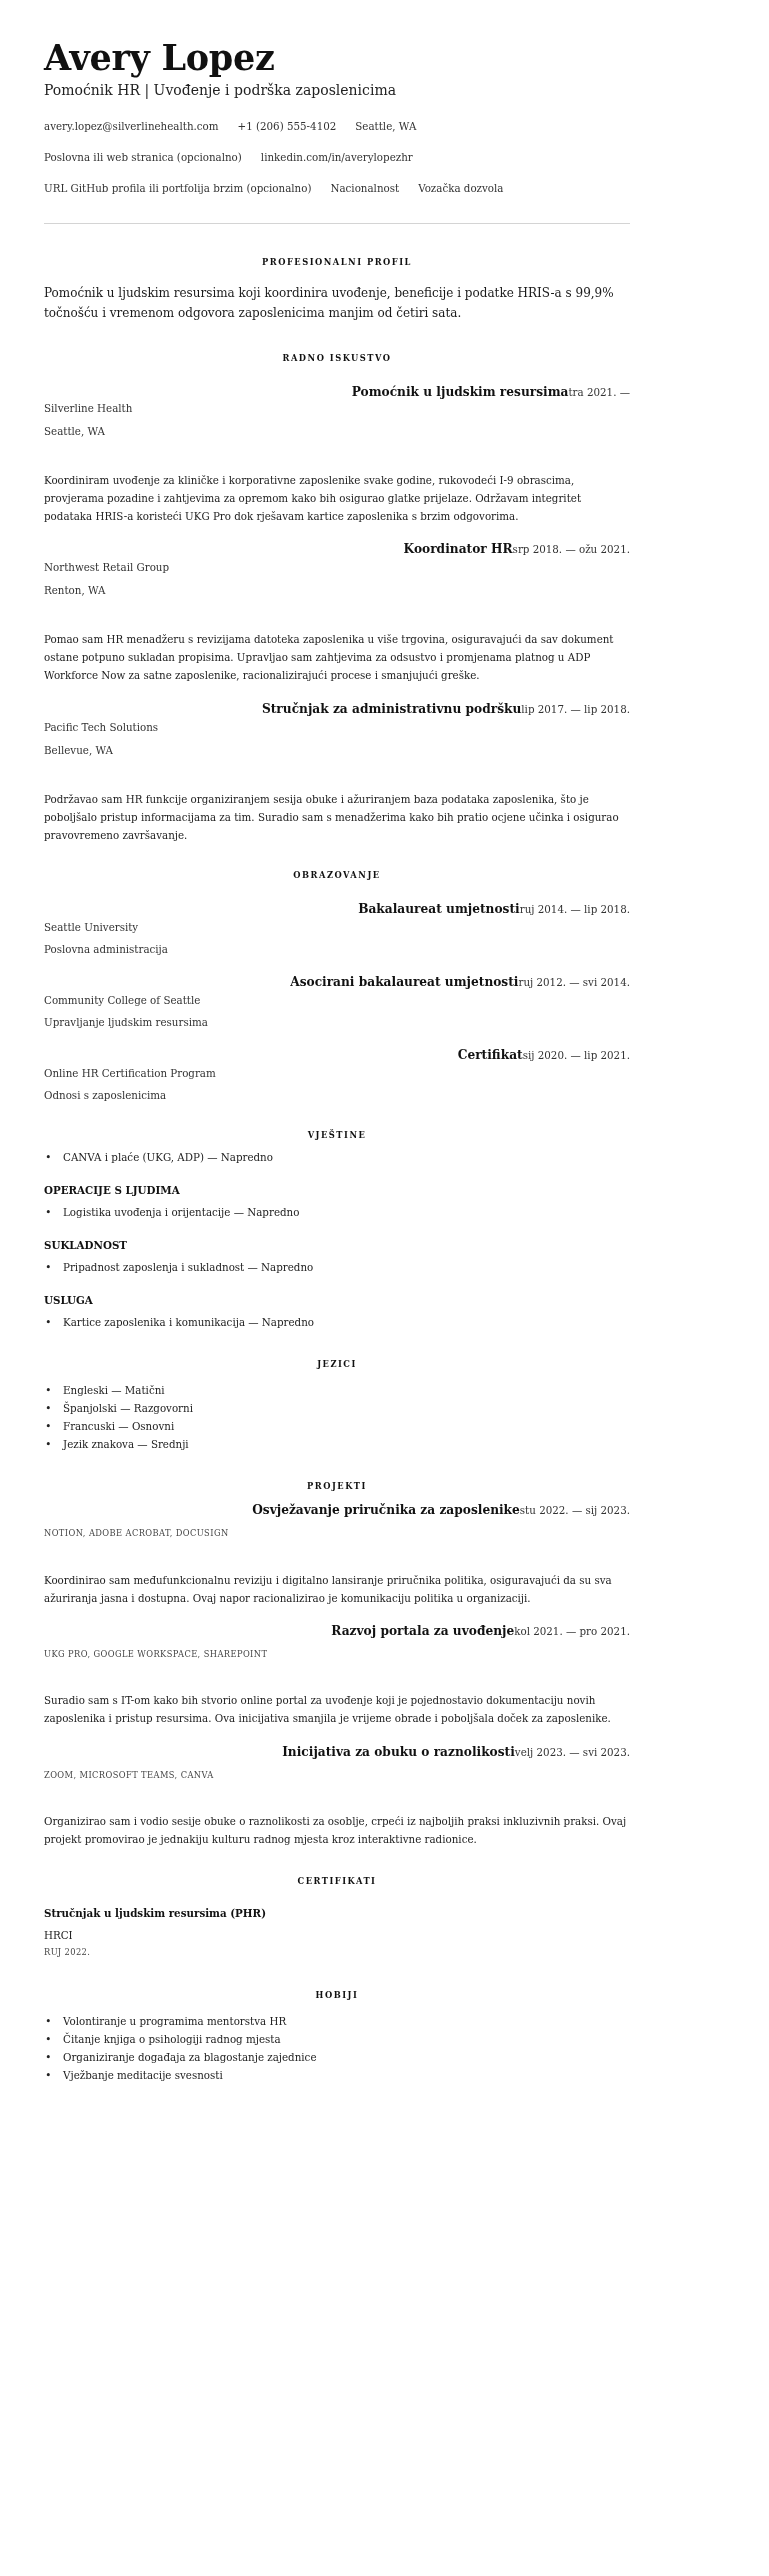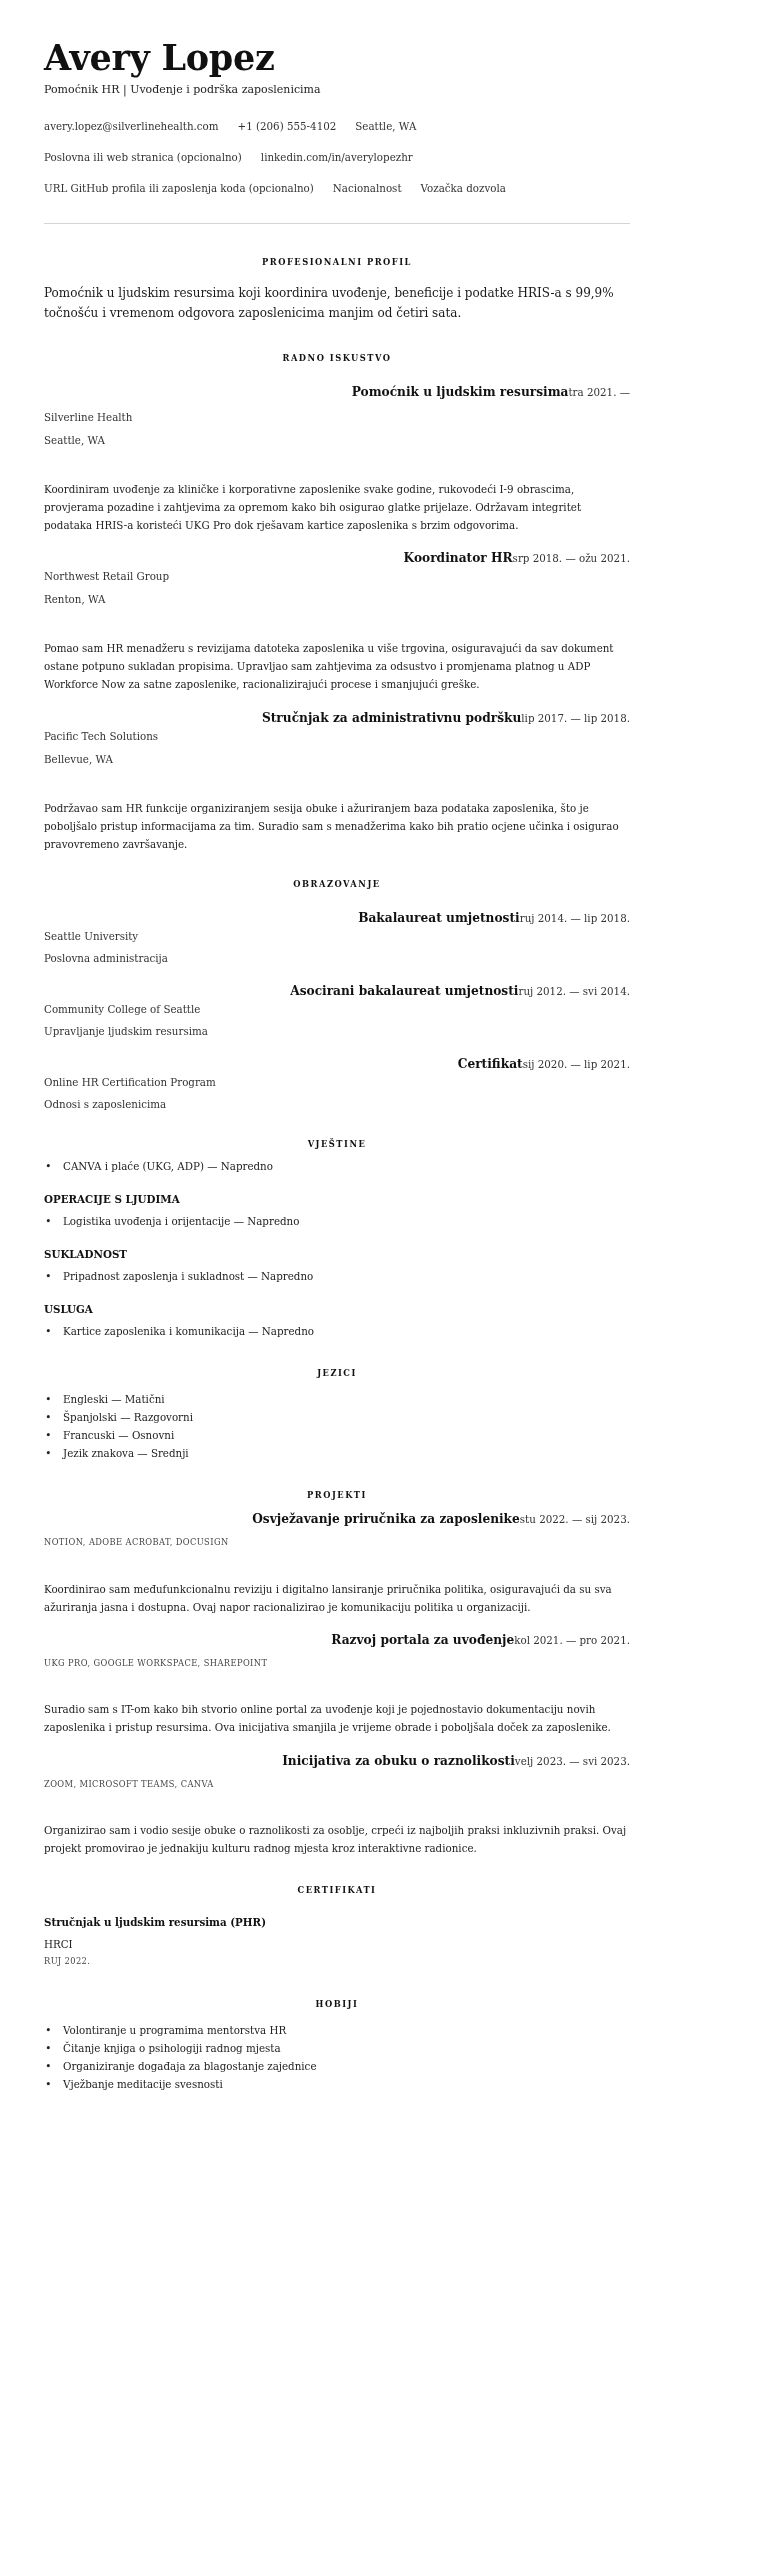--- a/index.html
+++ b/index.html
@@ -1,19 +1,19 @@
 <!DOCTYPE html>
 <html style="font-size:10.3px"><head>
 <meta charset="utf-8">
 <style>
   html, body { margin: 0; padding: 0; background: #ffffff; }
   body { width: 770px; min-height: 2576px; font-family: "DejaVu Serif", serif; color: #1a1a1a; }
   .page { position: relative; padding: 37px 44px 26px 44px; box-sizing: border-box; width: 674px; }
   .name { font-family: "DejaVu Serif", serif; font-weight: bold; font-size: 35px; line-height: 41px; margin: 0; color: #111; letter-spacing: -0.3px; }
-  .headline { font-size: 11px; line-height: 16.7px; margin: 3.8px 0 0 0; color: #222; }
+  .headline { font-size: 14px; line-height: 16.7px; margin: 3.8px 0 0 0; color: #222; }
   .contact-row { font-size: 10.3px; line-height: 15.4px; color: #333; margin-top: 15.4px; display: flex; flex-wrap: wrap; }
   .contact-row.first { margin-top: 20.5px; }
   .contact-row span { margin-right: 19px; }
   .divider { height: 1.3px; background: #d4d4d4; margin-top: 27px; border: none; }
   .section-title { font-size: 8.3px; font-weight: bold; letter-spacing: 1.5px; text-transform: uppercase; color: #111; margin: 0; line-height: 11.5px; text-align: center; }
   .section { margin-top: 33px; }
   .section.first { margin-top: 33px; }
   .profile-text { font-size: 12px; line-height: 20.5px; color: #1a1a1a; margin-top: 14px; }
   .entry { margin-top: 19px; }
   .entry-head { display: flex; justify-content: flex-end; align-items: baseline; }
@@ -50,42 +50,42 @@
     <div class="contact-row first">
       <span>avery.lopez@silverlinehealth.com</span>
       <span>+1 (206) 555-4102</span>
       <span>Seattle, WA</span>
     </div>
     <div class="contact-row">
       <span>Poslovna ili web stranica (opcionalno)</span>
       <span>linkedin.com/in/averylopezhr</span>
     </div>
     <div class="contact-row">
-      <span>URL GitHub profila ili zaposlenja koda (opcionalno)</span>
+      <span>URL GitHub profila ili portfolija brzim (opcionalno)</span>
       <span>Nacionalnost</span>
       <span>Vozačka dozvola</span>
     </div>
   </header>
 
   <div class="divider"></div>
 
   <section class="section first">
     <h2 class="section-title">PROFESIONALNI PROFIL</h2>
     <p class="profile-text" style="margin-bottom:0">Pomoćnik u ljudskim resursima koji koordinira uvođenje, beneficije i podatke HRIS-a s 99,9% točnošću i vremenom odgovora zaposlenicima manjim od četiri sata.</p>
   </section>
 
   <section class="section" style="margin-top:29.5px">
     <h2 class="section-title">RADNO ISKUSTVO</h2>
 
     <div class="entry">
       <div class="entry-head">
         <span class="entry-title">Pomoćnik u ljudskim resursima</span>
         <span class="entry-date">tra 2021. —</span>
       </div>
-      <div class="entry-sub" style="margin-top:9px">Silverline Health</div>
+      <div class="entry-sub" style="margin-top:0">Silverline Health</div>
       <div class="entry-loc">Seattle, WA</div>
       <div class="entry-desc">Koordiniram uvođenje za kliničke i korporativne zaposlenike svake godine, rukovodeći I-9 obrascima, provjerama pozadine i zahtjevima za opremom kako bih osigurao glatke prijelaze. Održavam integritet podataka HRIS-a koristeći UKG Pro dok rješavam kartice zaposlenika s brzim odgovorima.</div>
     </div>
 
     <div class="entry" style="margin-top:16.7px">
       <div class="entry-head">
         <span class="entry-title">Koordinator HR</span>
         <span class="entry-date">srp 2018. — ožu 2021.</span>
       </div>
       <div class="entry-sub" style="margin-top:2.6px">Northwest Retail Group</div>

